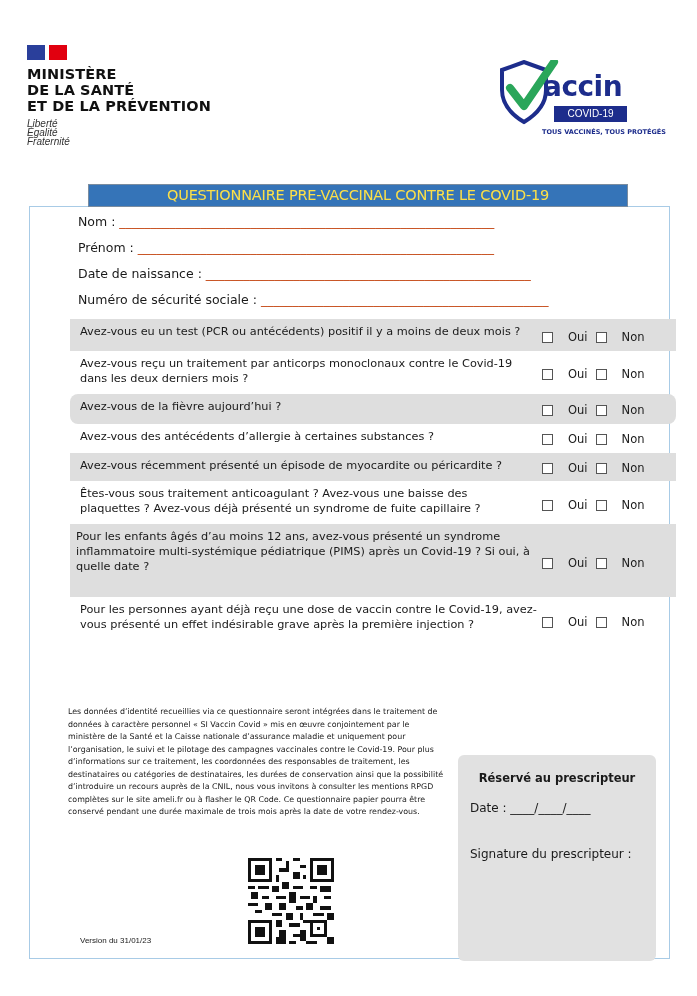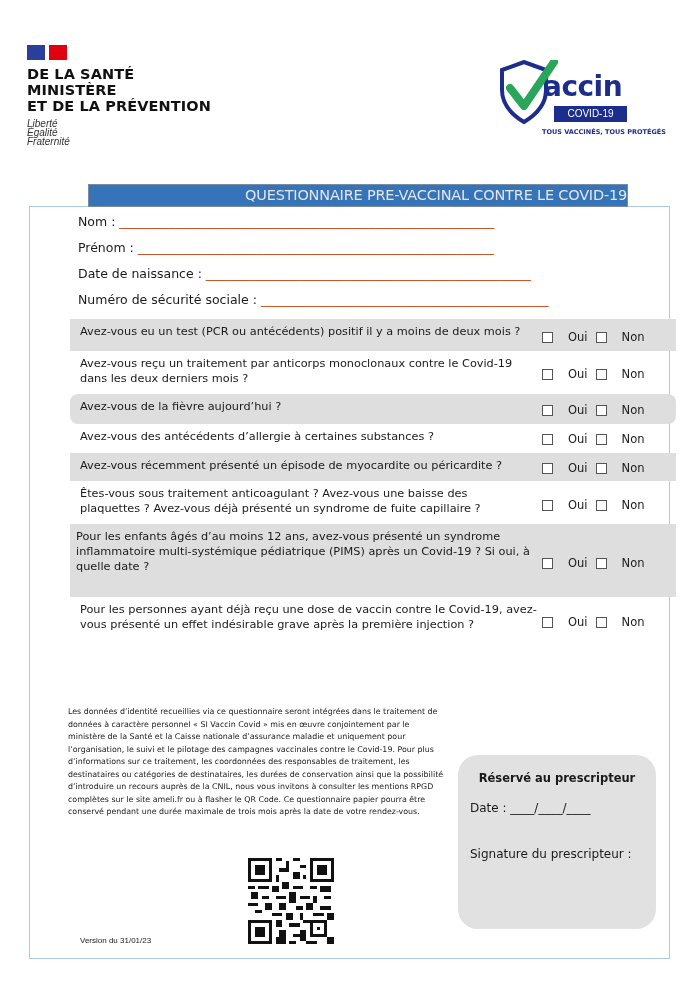--- a/index.html
+++ b/index.html
@@ -15,53 +15,53 @@
   .devise { position: absolute; left: 27px; top: 119px; font-family: Liberation Sans, sans-serif; font-style: italic; font-size: 10px; line-height: 9px; color: #333; }
 
   .vaccin-logo { position: absolute; left: 496px; top: 60px; width: 140px; height: 84px; }
   .vaccin-logo svg { position: absolute; left: 0; top: 0; }
   .vaccin-word { position: absolute; left: 47px; top: 10px; font-family: "DejaVu Sans", sans-serif; font-weight: bold; font-size: 28px; color: #1d2d8c; letter-spacing: -0.5px; }
   .covid-badge { position: absolute; left: 58px; top: 46px; width: 73px; height: 16px; background: #1d2d8c; color: #fff; font-size: 10px; line-height: 16px; text-align: center; font-family: "Liberation Sans", sans-serif; }
   .tagline { position: absolute; left: 3px; top: 68px; font-size: 6.5px; font-weight: bold; color: #1d2d8c; font-family: "DejaVu Sans", sans-serif; white-space: nowrap; margin-left: 43px; }
 
   
   .frame { position: absolute; left: 29px; top: 206px; width: 641px; height: 753px; border: 1px solid #a8cbe6; }
-  .title-bar { position: absolute; left: 88px; top: 184px; width: 540px; height: 23px; background: #3574b8; border: 1px solid #7a8c9f; color: #e5e5e5; font-family: "DejaVu Sans", sans-serif; font-size: 14.5px; line-height: 21px; text-align: right; letter-spacing: -0.2px; }
+  .title-bar { position: absolute; left: 88px; top: 184px; width: 540px; height: 23px; background: #3574b8; border: 1px solid #7a8c9f; color: #fde047; font-family: "DejaVu Sans", sans-serif; font-size: 14.5px; line-height: 21px; text-align: center; letter-spacing: -0.2px; }
 
   .identity { position: absolute; left: 78px; font-size: 12.5px; color: #1a1a1a; white-space: nowrap; overflow: hidden; width: 500px; }
   .identity .line { color: #c2410c; }
 
   .q-row { position: absolute; left: 70px; width: 606px; }
   .q-row.shaded { background: #dedede; }
   .q-text { position: absolute; left: 10px; top: 5px; width: 450px; font-size: 11.3px; line-height: 15px; color: #1a1a1a; }
   .answers { position: absolute; left: 472px; display: flex; gap: 8px; font-size: 11.5px; color: #1a1a1a; }
   .opt { display: flex; align-items: center; gap: 15px; cursor: pointer; }
   .box { width: 11px; height: 11px; border: 1px solid #555; background: #fff; display: inline-block; }
 
   .legal { position: absolute; left: 68px; top: 706px; width: 380px; font-size: 7.9px; line-height: 12.5px; color: #1a1a1a; }
 
-  .prescriber { position: absolute; left: 458px; top: 755px; width: 198px; height: 174px; background: #e1e1e1; border-radius: 20px; }
+  .prescriber { position: absolute; left: 458px; top: 755px; width: 198px; height: 206px; background: #e1e1e1; border-radius: 6px; }
   .prescriber .p-title { position: absolute; left: 0; width: 100%; top: 16px; text-align: center; font-weight: bold; font-size: 11.5px; }
   .prescriber .p-date { position: absolute; left: 12px; top: 46px; font-size: 12px; }
   .prescriber .p-sign { position: absolute; left: 12px; top: 92px; font-size: 12px; white-space: nowrap; }
 
   .qr { position: absolute; left: 248px; top: 858px; width: 86px; height: 86px; }
   .version { position: absolute; left: 80px; top: 936px; font-family: "Liberation Sans", sans-serif; font-size: 8px; color: #1a1a1a; }
 </style>
 </head>
 <body>
 
 <div class="marianne">
   <div class="blue"></div>
     <div class="white"></div>
     <div class="red"></div>
 </div>
 <div class="ministry">
+  <div>MINISTÈRE</div>
   <div>DE LA SANTÉ</div>
-  <div>MINISTÈRE</div>
   <div>ET DE LA PRÉVENTION</div>
 </div>
 <div class="devise">
   <div>Liberté</div>
   <div>Égalité</div>
   <div>Fraternité</div>
 </div>
 
 <div class="vaccin-logo">
   <svg width="70" height="70" viewBox="0 0 70 70">

